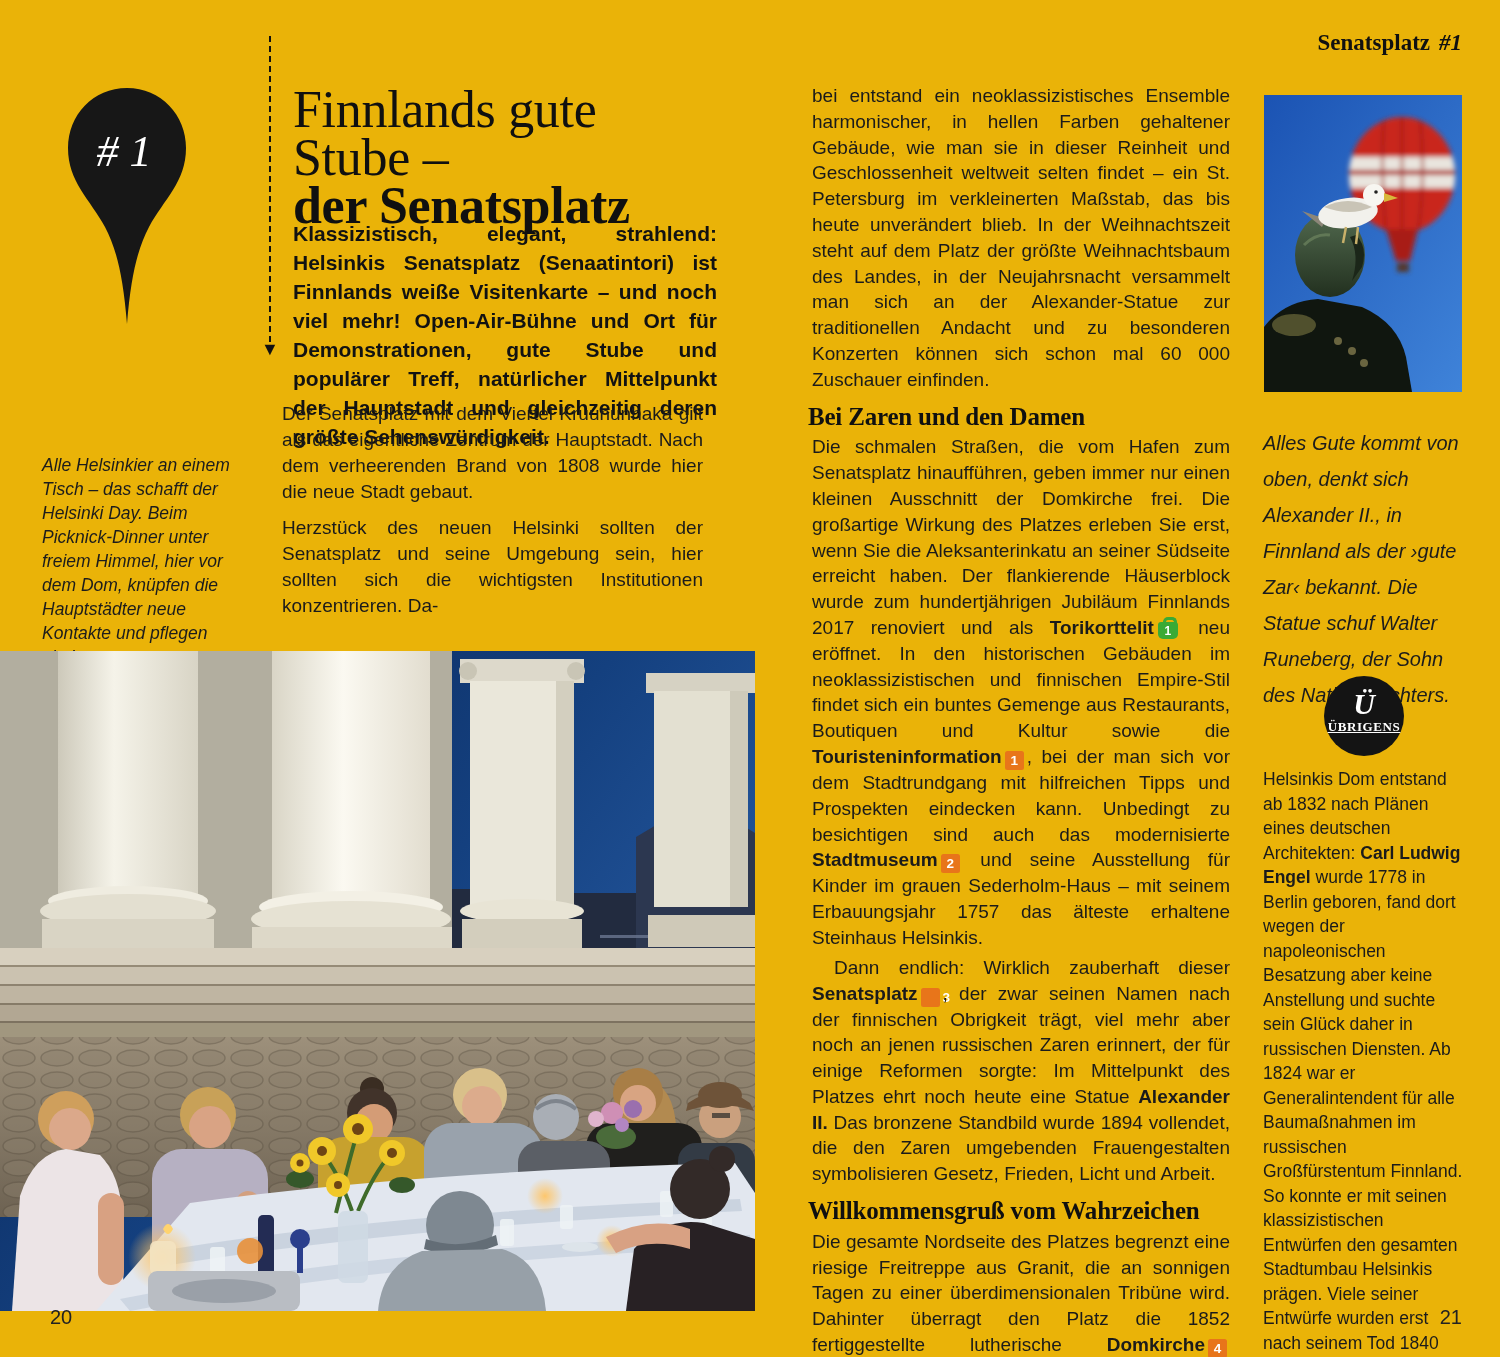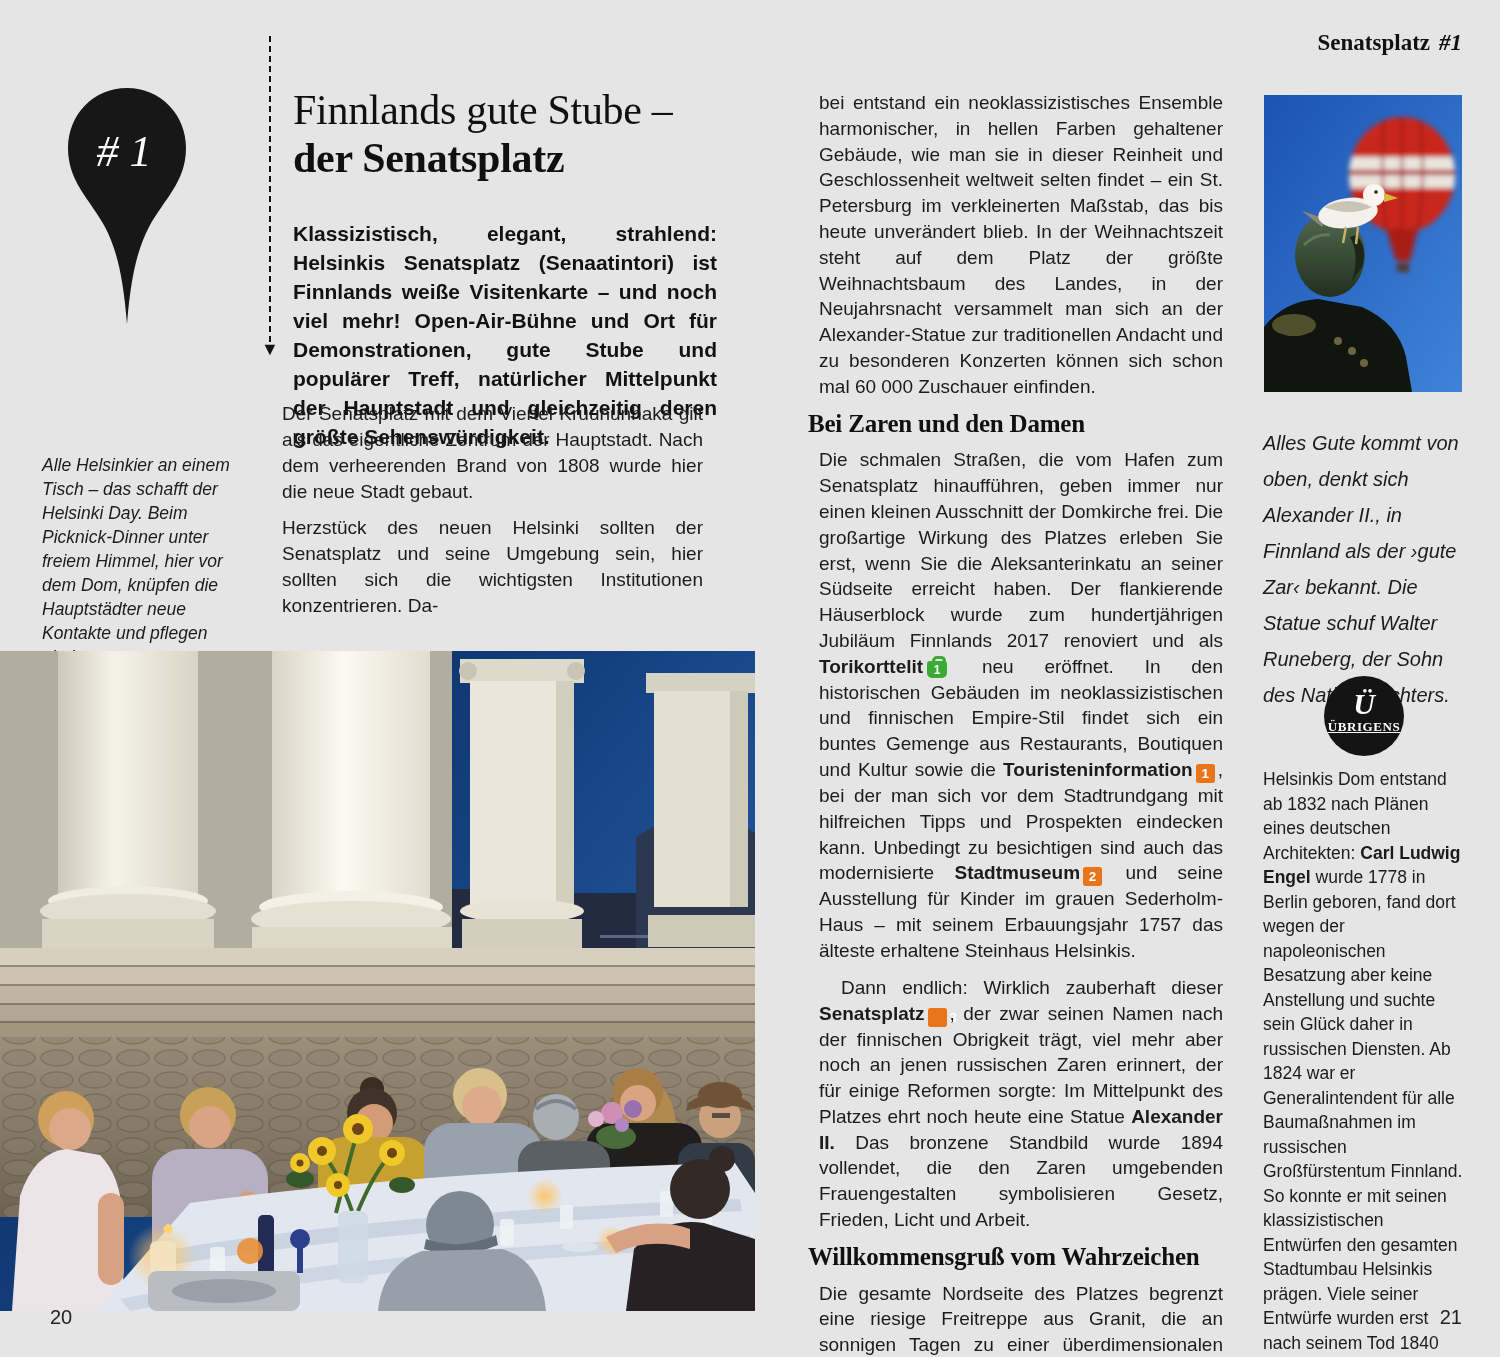--- a/index.html
+++ b/index.html
@@ -1,45 +1,45 @@
 <!DOCTYPE html>
 <html lang="de"><head>
 <meta charset="utf-8">
 <style>
   html,body{margin:0;padding:0;background:#888;}
   .spread{
-    position:relative;width:1500px;height:1357px;background:#e5e5e5;
+    position:relative;width:1500px;height:1357px;background:#eab308;
     font-family:"Liberation Sans",sans-serif;color:#1b1b1b;overflow:hidden;
     margin:0 auto;
   }
   
   .runhead{position:absolute;top:30px;right:38px;font-family:"Liberation Serif",serif;font-size:23px;color:#111;}
   .runhead .rh-bold{font-weight:bold;}
   .runhead .rh-num{font-style:italic;font-weight:bold;margin-left:9px;}
   
   .pin{position:absolute;left:66px;top:86px;width:122px;height:252px;}
   
   .dotted-rule{position:absolute;left:269px;top:36px;height:306px;width:0;border-left:2px dashed #111;}
   .rule-arrow{position:absolute;left:261px;top:340px;font-size:18px;color:#111;line-height:1;}
   
-  .title{position:absolute;left:293px;top:86px;width:430px;font-family:"Liberation Serif",serif;font-size:42px;line-height:48px;color:#101010;letter-spacing:-0.3px;}
+  .title{position:absolute;left:293px;top:86px;width:430px;font-family:"Liberation Serif",serif;font-size:52px;line-height:48px;color:#101010;letter-spacing:-0.3px;}
   .title .l2{font-weight:bold;}
   .intro{position:absolute;left:293px;top:198px;width:424px;font-weight:bold;font-size:21px;line-height:29px;text-align:justify;color:#121212;hyphens:auto;}
   
   .col-left{position:absolute;left:272px;top:391px;width:441px;font-size:19px;line-height:26px;text-align:justify;hyphens:auto;}
   .col-left p{margin:10px;}
   .serif-head{font-family:"Liberation Serif",serif;font-size:25px;font-weight:600;text-align:left;margin:19px 0 6px 0;color:#101010;letter-spacing:-0.2px;}
   
   .margin-note{position:absolute;left:42px;top:453px;width:198px;font-style:italic;font-size:17.5px;line-height:24px;color:#1c1c1c;}
   
   .photo-large{position:absolute;left:0;top:651px;width:755px;height:660px;}
   .photo-small{position:absolute;left:1264px;top:95px;width:198px;height:297px;}
   
   .col-mid{position:absolute;left:808px;top:79px;width:426px;font-size:19px;line-height:25.8px;text-align:justify;hyphens:auto;}
-  .col-mid p{margin:11px;}
+  .col-mid p{margin:4px;}
   .col-mid .serif-head{margin:11px 0 5px 0;}
   .p-indent{text-indent:22px;}
   
   .caption{position:absolute;left:1263px;top:425px;width:202px;font-style:italic;font-size:20px;line-height:36px;color:#1c1c1c;}
   .uebrigens{position:absolute;left:1324px;top:676px;width:80px;height:80px;border-radius:50%;background:#141414;color:#fff;text-align:center;font-family:"Liberation Serif",serif;}
   .ue-letter{font-size:30px;font-weight:bold;font-style:italic;line-height:34px;margin-top:11px;}
   .ue-label{font-size:13px;font-weight:bold;letter-spacing:0.6px;line-height:12px;text-decoration:underline;}
   .col-side{position:absolute;left:1263px;top:767px;width:201px;font-size:17.5px;line-height:24.5px;text-align:left;color:#1b1b1b;}
   
   .pagenum{position:absolute;top:1306px;font-size:20px;color:#222;}

